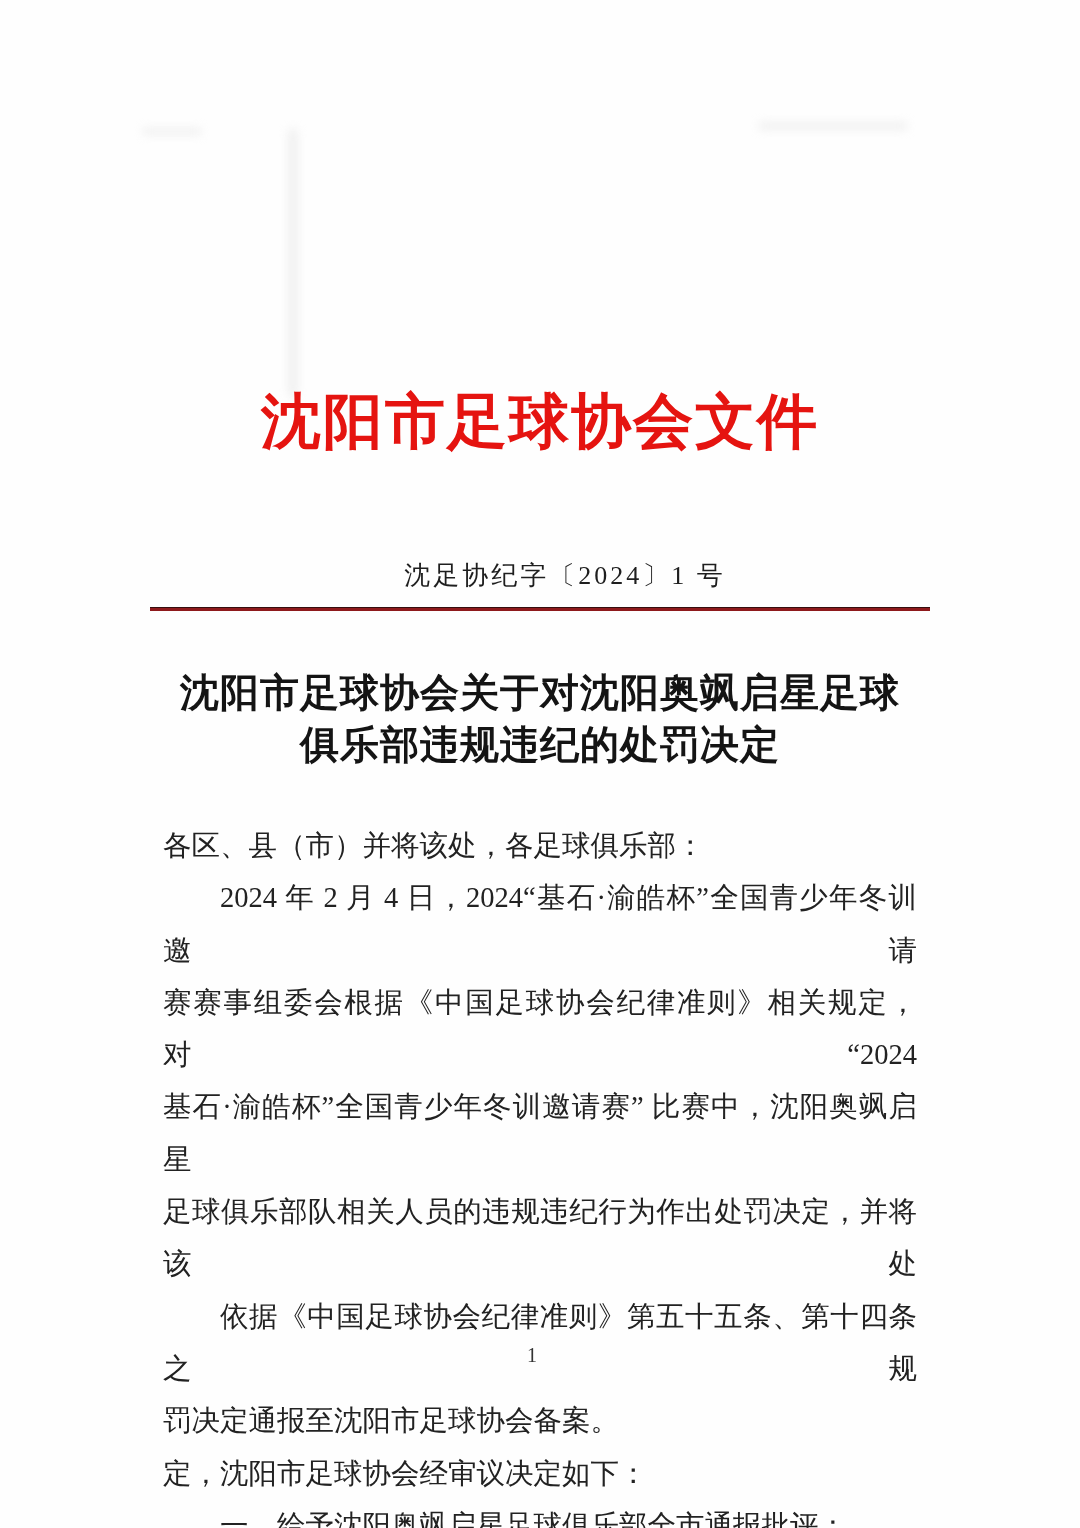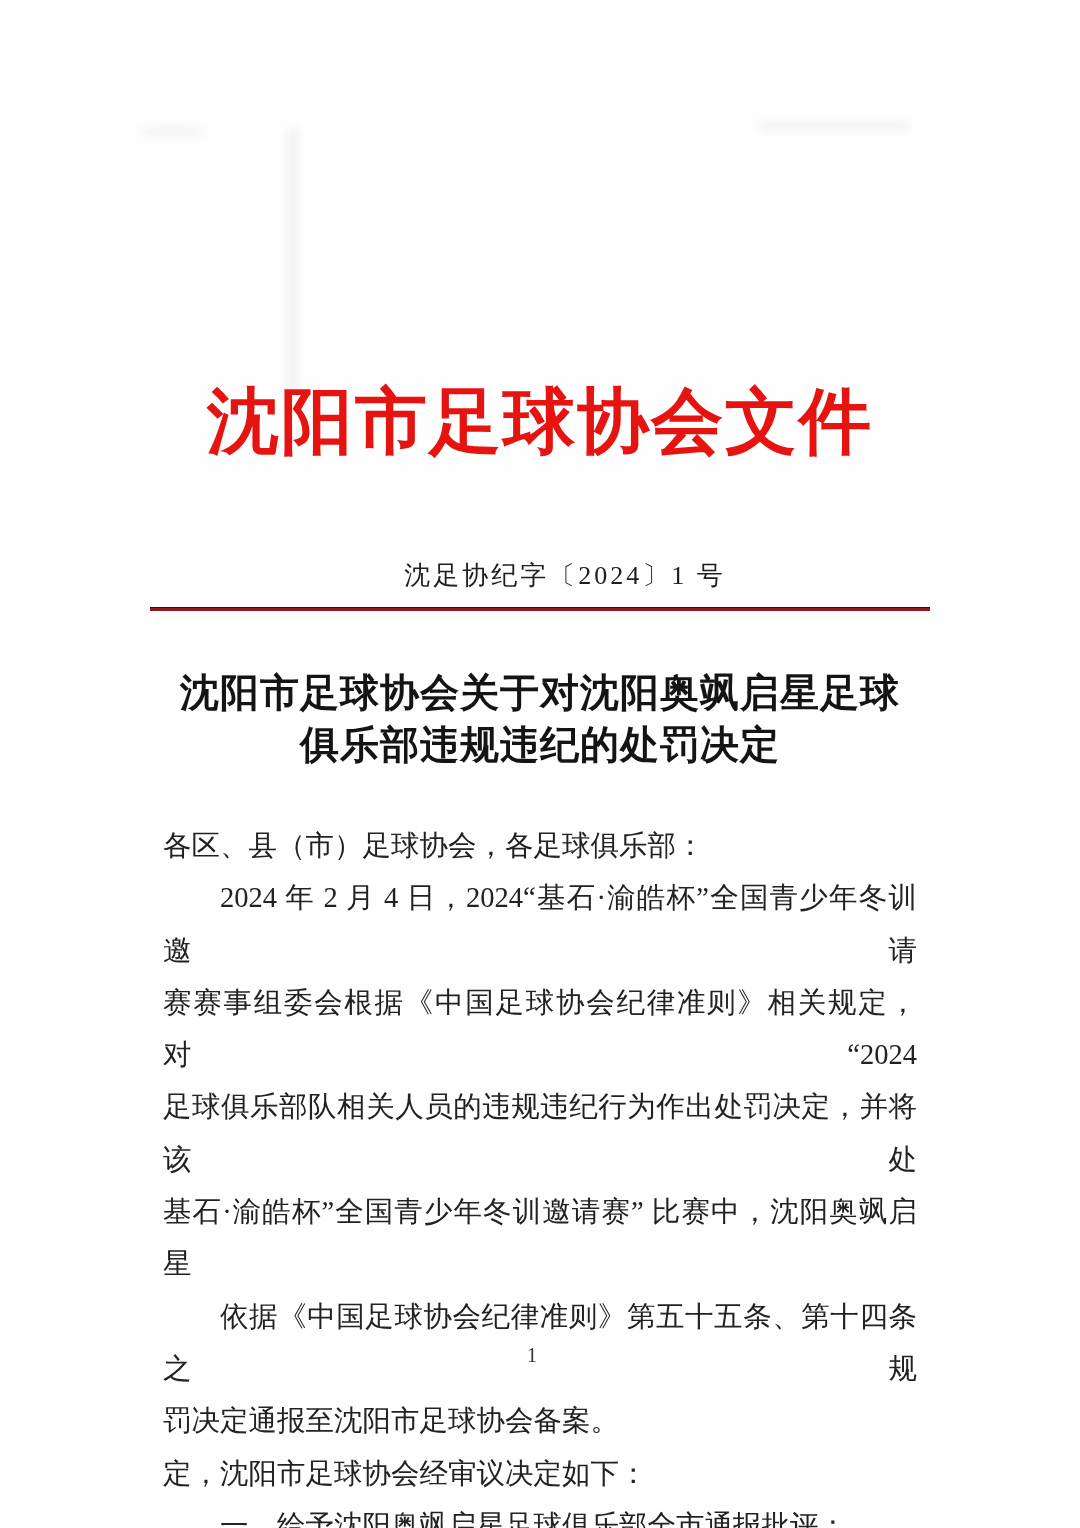--- a/index.html
+++ b/index.html
@@ -30,21 +30,21 @@
   .artifact.a1 { left: 288px; top: 128px; width: 10px; height: 270px; }
   .artifact.a2 { left: 758px; top: 122px; width: 150px; height: 8px; }
   .artifact.a3 { left: 142px; top: 128px; width: 60px; height: 7px; }
 
   .letterhead {
     position: absolute;
     top: 366px;
     left: 0;
     width: 100%;
     text-align: center;
-    font-size: 72px;
+    font-size: 60px;
     line-height: 112px;
     font-weight: bold;
     letter-spacing: 2px;
     color: var(--header-red, #e51410);
     white-space: nowrap;
   }
 
   .doc-number {
     position: absolute;
     top: 556px;
@@ -129,25 +129,25 @@
   <div class="doc-number">沈足协纪字〔2024〕1 号</div>
 
   <div class="red-line"></div>
 
   <div class="doc-title">
     <div>沈阳市足球协会关于对沈阳奥飒启星足球</div>
     <div>俱乐部违规违纪的处罚决定</div>
   </div>
 
   <div class="body-text">
-    <div class="bline">各区、县（市）足球协会，各足球俱乐部：</div>
+    <div class="bline">各区、县（市）并将该处，各足球俱乐部：</div>
     <div class="bline indent fill">2024 年 2 月 4 日，2024“基石·渝皓杯”全国青少年冬训邀请</div>
     <div class="bline fill">赛赛事组委会根据《中国足球协会纪律准则》相关规定，对“2024</div>
+    <div class="bline fill">基石·渝皓杯”全国青少年冬训邀请赛” 比赛中，沈阳奥飒启星</div>
     <div class="bline fill">足球俱乐部队相关人员的违规违纪行为作出处罚决定，并将该处</div>
-    <div class="bline fill">基石·渝皓杯”全国青少年冬训邀请赛” 比赛中，沈阳奥飒启星</div>
     <div class="bline indent fill">依据《中国足球协会纪律准则》第五十五条、第十四条之规</div>
     <div class="bline">罚决定通报至沈阳市足球协会备案。</div>
     <div class="bline">定，沈阳市足球协会经审议决定如下：</div>
     <div class="bline indent">一、给予沈阳奥飒启星足球俱乐部全市通报批评；</div>
 
   </div>
 
   <div class="page-number">1</div>
 
 </div>

